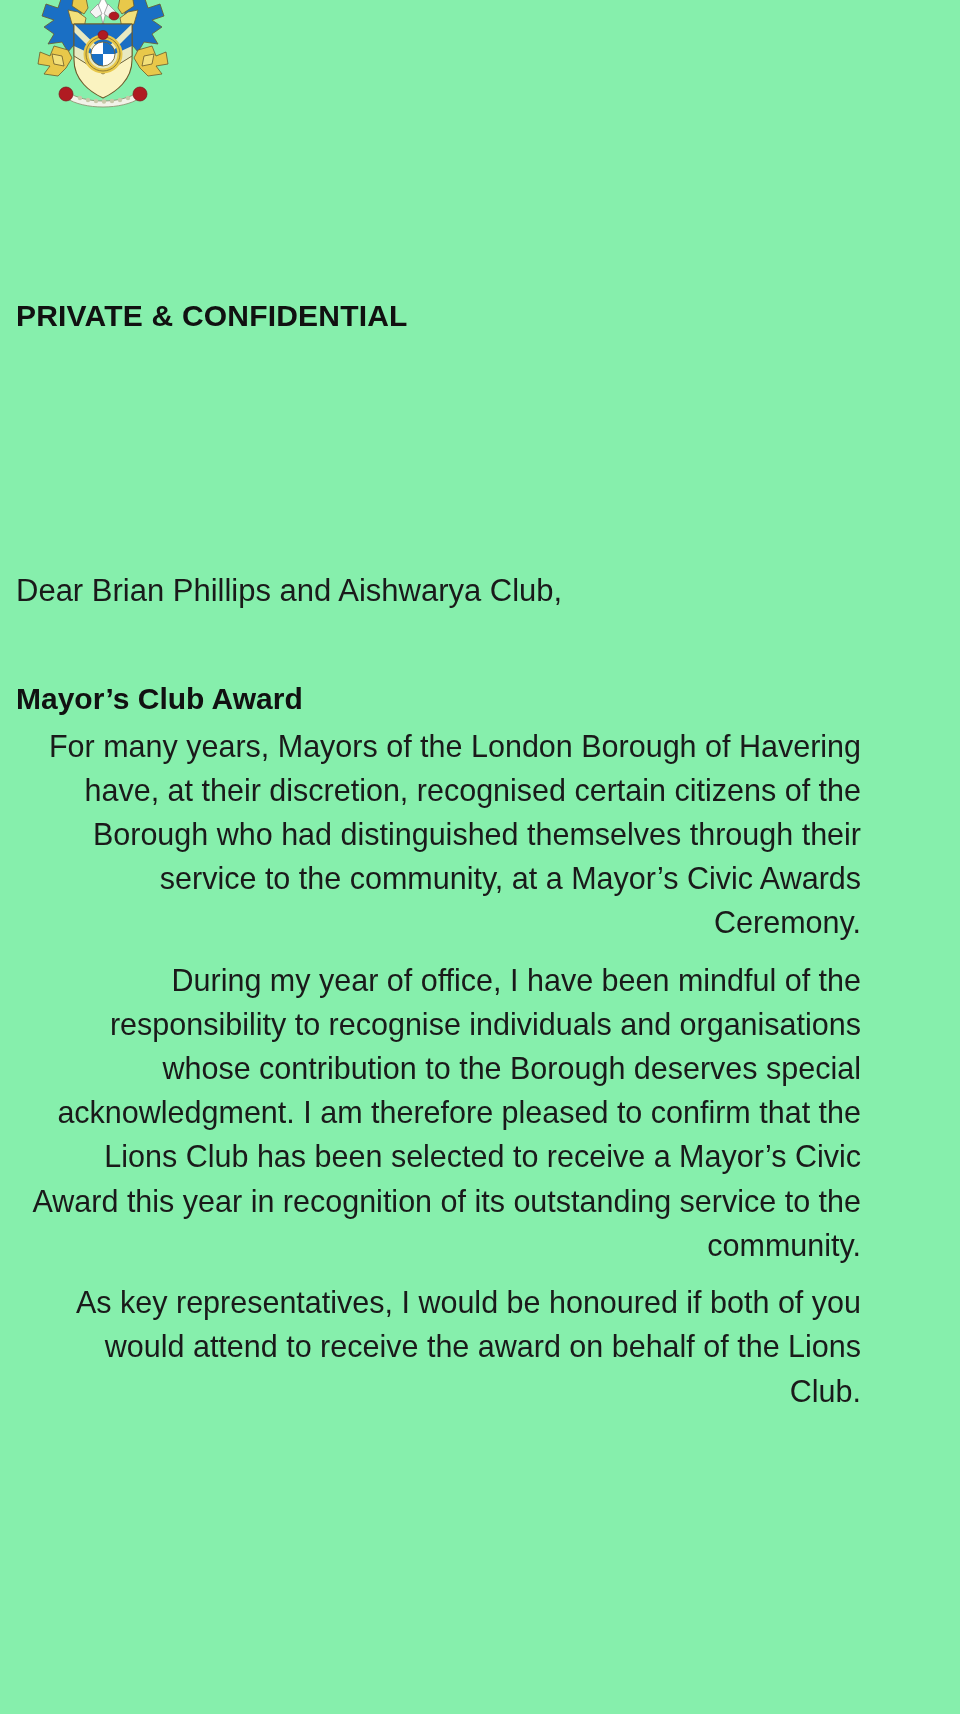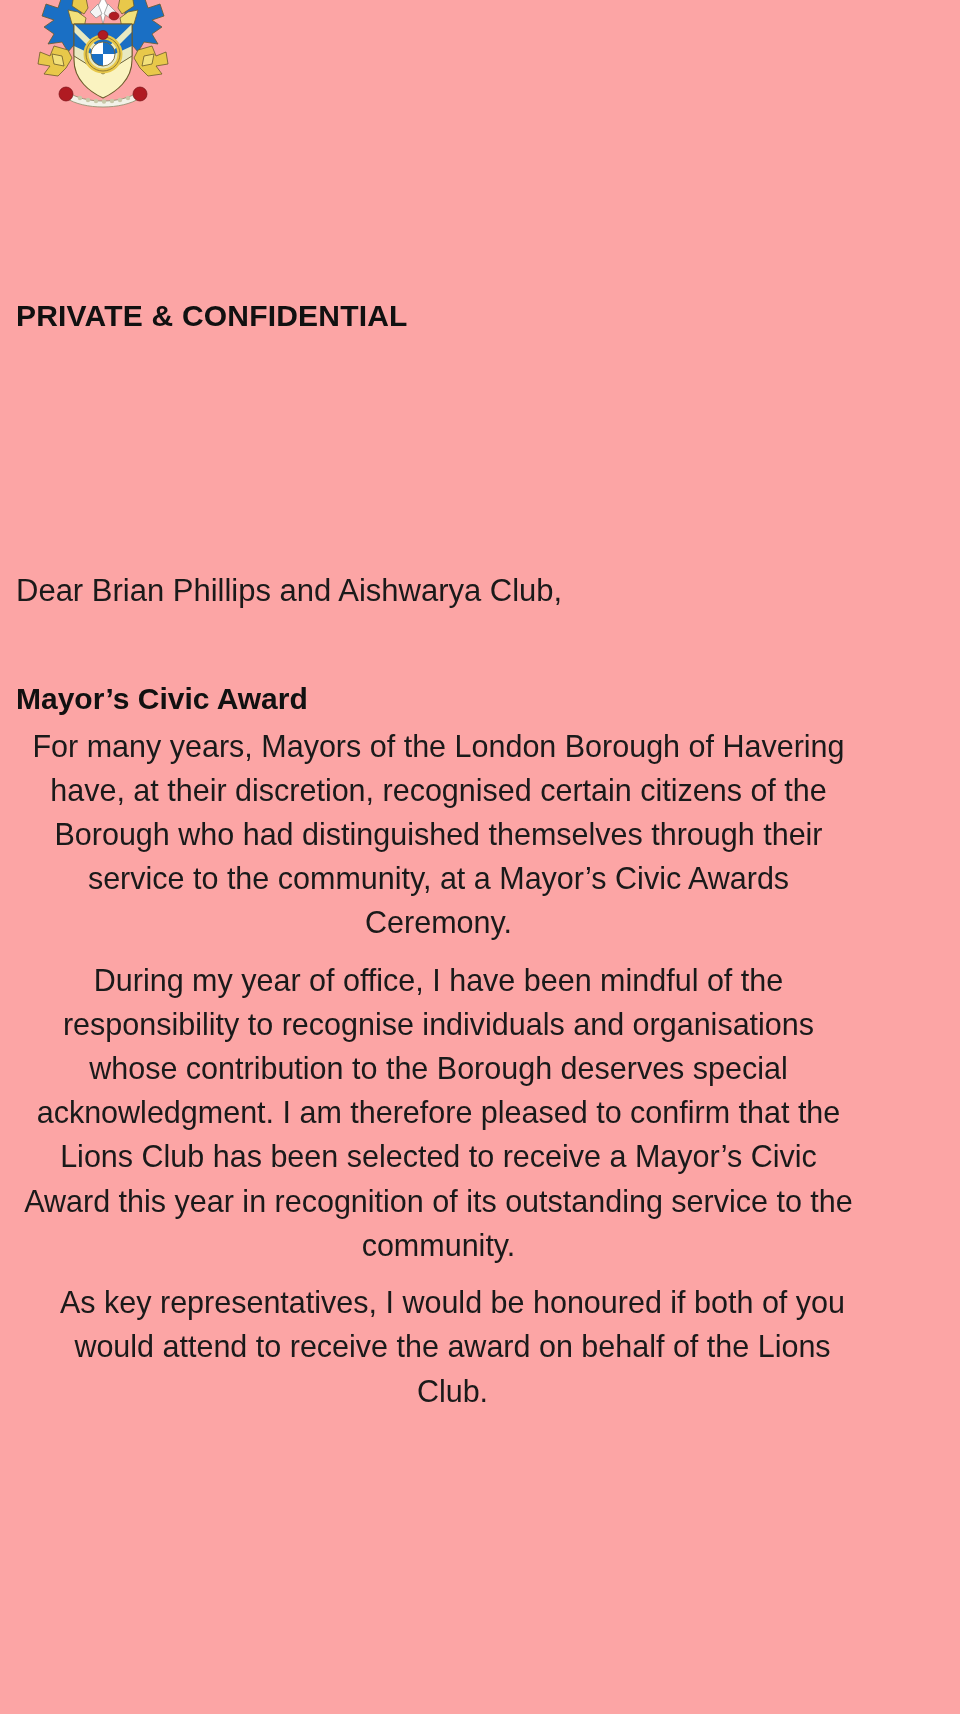--- a/index.html
+++ b/index.html
@@ -14,21 +14,21 @@
     font-family: "Liberation Sans", "DejaVu Sans", sans-serif;
     color: #1a1a1a;
     overflow: hidden;
   }
 
   .page {
     position: absolute;
     top: 0; left: 0;
     width: 960px;
     height: 1714px;
-    background: #fca5a5;
+    background: #86efac;
     box-sizing: border-box;
   }
 
   
   .crest-wrap {
     position: absolute;
     top: -6px;
     left: 28px;
     width: 150px;
     height: 120px;
@@ -70,21 +70,21 @@
     line-height: 1.25;
     margin: 0 0 6px 0;
     color: #111;
   }
 
   .para {
     font-size: 30.5px;
     line-height: 1.45;
     margin: 0 0 13px 0;
     color: #1a1a1a;
-    text-align: center;
+    text-align: right;
   }
   .para:last-child { margin-bottom: 0; margin-left: 28px; }
 
   .ord { font-style: italic; }
 </style>
 </head>
 <body>
 
 <div class="page">
 
@@ -147,21 +147,21 @@
       <ellipse cx="112" cy="100" rx="7" ry="7" fill="#b01b22" stroke="#7a1016" stroke-width="0.7"></ellipse>
     </svg>
   </div>
 
   <div class="confidential">PRIVATE &amp; CONFIDENTIAL</div>
 
   <div class="salutation">Dear Brian Phillips and Aishwarya Club,</div>
 
   <div class="body-block">
 
-    <h2 class="subheading">Mayor’s Civic Award</h2>
+    <h2 class="subheading">Mayor’s Club Award</h2>
 
     <p class="para">For many years, Mayors of the London Borough of Havering have, at their discretion, recognised certain citizens of the Borough who had distinguished themselves through their service to the community, at a Mayor’s Civic Awards Ceremony.</p>
 
 
     <p class="para">During my year of office, I have been mindful of the responsibility to recognise individuals and organisations whose contribution to the Borough deserves special acknowledgment. I am therefore pleased to confirm that the Lions Club has been selected to receive a Mayor’s Civic Award this year in recognition of its outstanding service to the community.</p>
 
     <p class="para">As key representatives, I would be honoured if both of you would attend to receive the award on behalf of the Lions Club.</p>
 
   </div>
 

